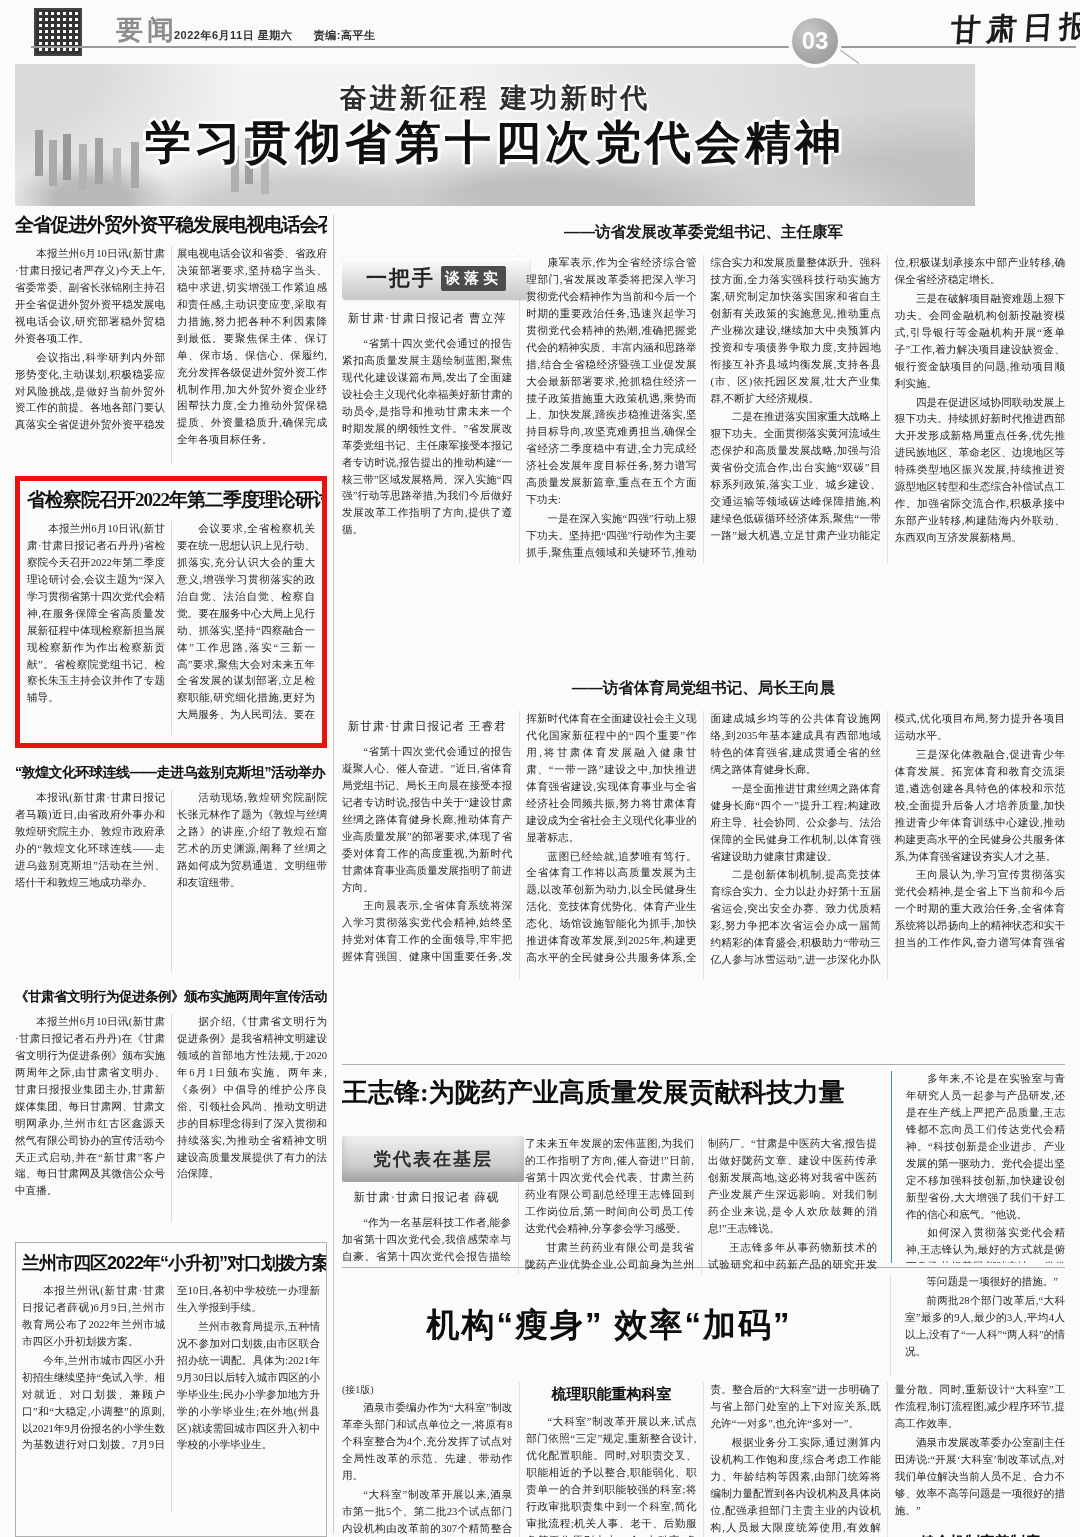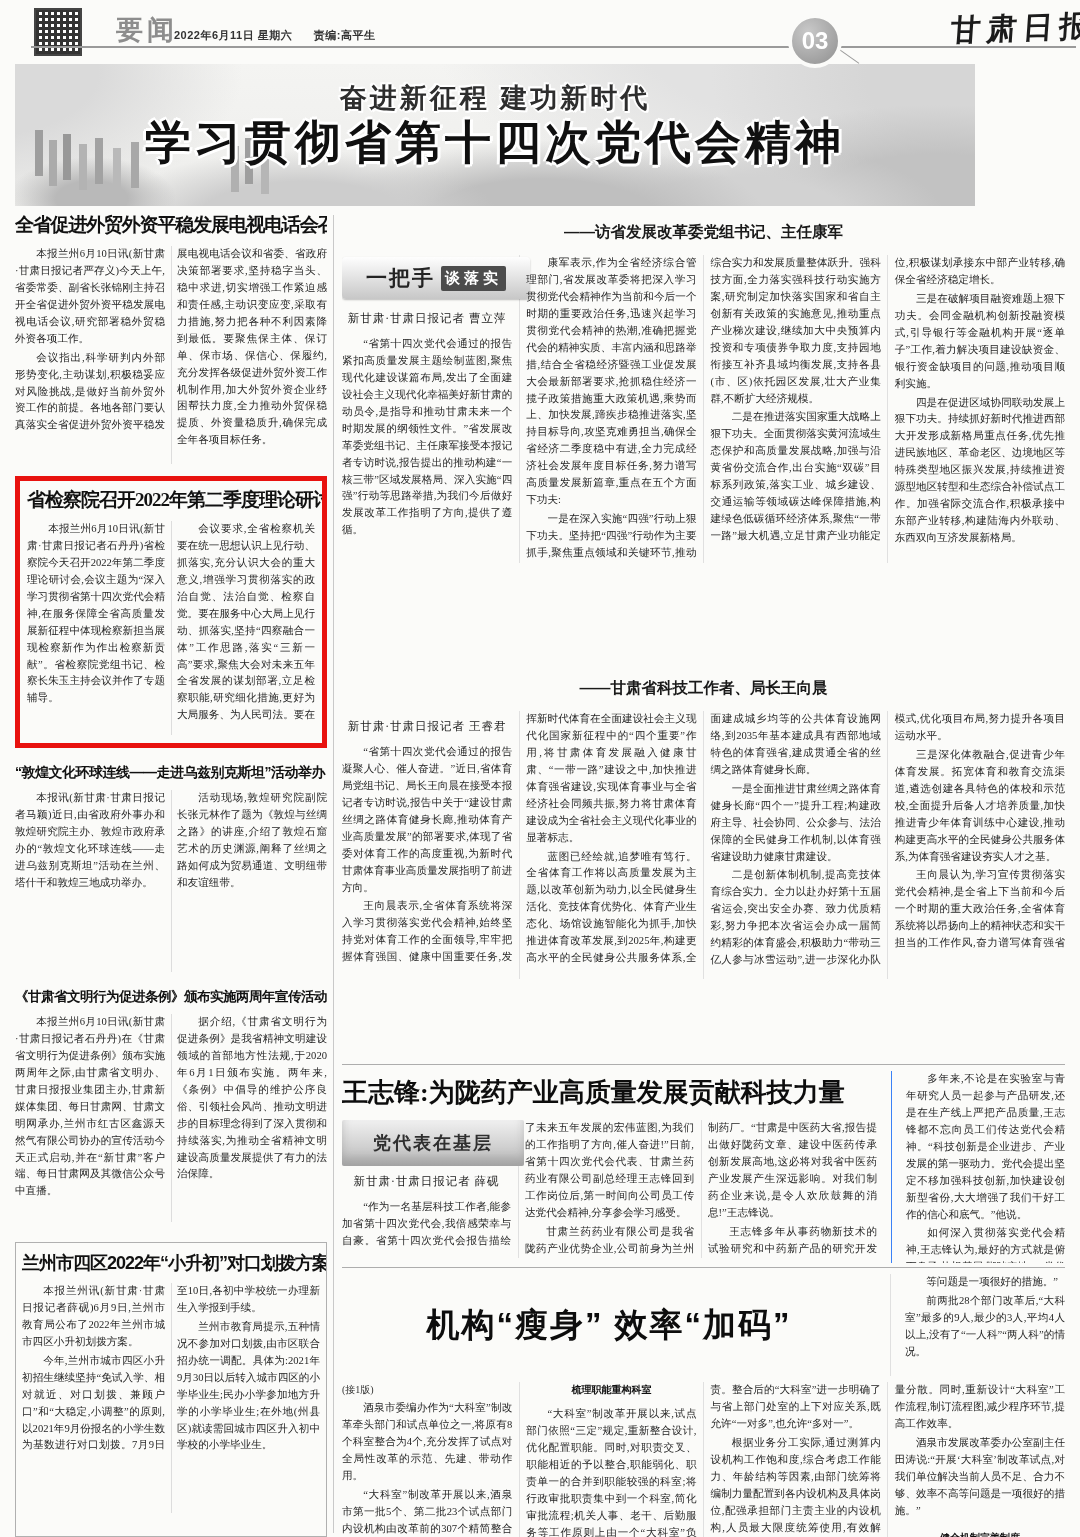--- a/index.html
+++ b/index.html
@@ -46,21 +46,21 @@
   .banner-kicker{position:absolute;left:0;width:100%;top:16px;text-align:center;
       font-family:"Liberation Sans",sans-serif;font-weight:bold;font-size:27px;color:#2e2e2e;
       letter-spacing:3px;text-shadow:-2px 0 #fff,2px 0 #fff,0 -2px #fff,0 2px #fff,2px 2px #fff,-2px -2px #fff;}
   .banner-title{position:absolute;left:0;width:100%;top:48px;text-align:center;
       font-family:"Liberation Sans",sans-serif;font-weight:bold;font-size:46px;color:#101010;
       letter-spacing:4px;text-shadow:-3px 0 #fff,3px 0 #fff,0 -3px #fff,0 3px #fff,2px 2px #fff,-2px -2px #fff;}
 
   
   .para{margin:0 0 2px;text-indent:2em;text-align:justify;font-size:10.6px;line-height:1.6;color:#262626;}
   .para[data-kind="h"]{text-indent:0;text-align:center;font-family:"Liberation Sans",sans-serif;
-      font-weight:bold;font-size:10px;margin:10px 0 8px;color:#111;}
+      font-weight:bold;font-size:15px;margin:10px 0 8px;color:#111;}
   .para[data-kind="note"]{text-indent:0;font-size:10px;color:#333;}
   .byline{text-align:center;font-size:11.5px;color:#222;letter-spacing:1px;margin:8px 4px 10px;white-space:nowrap;}
   .flow{display:contents;}
 
   
   .leftcol{position:absolute;left:15px;top:212px;width:312px;height:1325px;display:flex;flex-direction:column;}
   .leftcol article{overflow:hidden;}
   .lt{margin:0 0 8px;font-weight:bold;color:#111;white-space:nowrap;}
   .lbody{column-count:2;column-gap:12px;column-rule:1px solid #ddd;overflow:hidden;}
   .la1 .lt{font-size:19px;letter-spacing:-1.2px;font-family:"Liberation Sans",sans-serif;}
@@ -98,21 +98,21 @@
       letter-spacing:4px;border-radius:2px;}
   .artB{height:382px;}
   .artB .art-title{font-size:45px;letter-spacing:3px;}
   .artB .body4{height:268px;}
 
   .hdiv{height:1px;background:#adadad;margin:4px 0 6px;}
 
   .artC{display:flex;height:192px;}
   .artC .cleft{width:535px;}
   .artC .cleft .art-title{font-size:26px;letter-spacing:0;white-space:nowrap;text-align:left;
-      font-family:"Liberation Serif",serif;margin:4px 0 10px;}
+      font-family:"Liberation Serif",serif;margin:4px 0 26px;}
   .body3{column-count:3;column-gap:14px;column-rule:1px solid #e0e0e0;height:138px;overflow:hidden;}
   .label-box{width:182px;height:46px;margin:0 auto 6px;background:linear-gradient(#f0f0f0,#b9b9b9);
       display:flex;align-items:center;justify-content:center;font-weight:bold;font-size:18px;
       color:#2f2f2f;letter-spacing:2px;border-radius:2px;box-shadow:inset 0 -8px 10px rgba(120,120,120,.35);}
   .artC .cside{width:172px;margin-left:14px;padding-left:14px;border-left:1px solid #3b82f6;overflow:hidden;}
 
   .artD{height:286px;}
   .drow1{display:flex;height:102px;}
   .dhead-box{width:534px;display:flex;align-items:center;justify-content:center;}
   .dhead-box .art-title{font-size:33px;letter-spacing:2px;}
@@ -192,21 +192,21 @@
         <div class="kicker-box">
           <span class="k1">一把手</span>
           <span class="k2">谈落实</span>
         </div>
         <div class="byline">新甘肃·甘肃日报记者 曹立萍</div>
         <div class="flow"><p class="para">“省第十四次党代会通过的报告紧扣高质量发展主题绘制蓝图,聚焦现代化建设谋篇布局,发出了全面建设社会主义现代化幸福美好新甘肃的动员令,是指导和推动甘肃未来一个时期发展的纲领性文件。”省发展改革委党组书记、主任康军接受本报记者专访时说,报告提出的推动构建“一核三带”区域发展格局、深入实施“四强”行动等思路举措,为我们今后做好发展改革工作指明了方向,提供了遵循。</p><p class="para">康军表示,作为全省经济综合管理部门,省发展改革委将把深入学习贯彻党代会精神作为当前和今后一个时期的重要政治任务,迅速兴起学习贯彻党代会精神的热潮,准确把握党代会的精神实质、丰富内涵和思路举措,结合全省稳经济暨强工业促发展大会最新部署要求,抢抓稳住经济一揽子政策措施重大政策机遇,乘势而上、加快发展,蹄疾步稳推进落实,坚持目标导向,攻坚克难勇担当,确保全省经济二季度稳中有进,全力完成经济社会发展年度目标任务,努力谱写高质量发展新篇章,重点在五个方面下功夫:</p><p class="para">一是在深入实施“四强”行动上狠下功夫。坚持把“四强”行动作为主要抓手,聚焦重点领域和关键环节,推动综合实力和发展质量整体跃升。强科技方面,全力落实强科技行动实施方案,研究制定加快落实国家和省自主创新有关政策的实施意见,推动重点产业梯次建设,继续加大中央预算内投资和专项债券争取力度,支持园地衔接互补齐县域均衡发展,支持各县(市、区)依托园区发展,壮大产业集群,不断扩大经济规模。</p><p class="para">二是在推进落实国家重大战略上狠下功夫。全面贯彻落实黄河流域生态保护和高质量发展战略,加强与沿黄省份交流合作,出台实施“双碳”目标系列政策,落实工业、城乡建设、交通运输等领域碳达峰保障措施,构建绿色低碳循环经济体系,聚焦“一带一路”最大机遇,立足甘肃产业功能定位,积极谋划承接东中部产业转移,确保全省经济稳定增长。</p><p class="para">三是在破解项目融资难题上狠下功夫。会同金融机构创新投融资模式,引导银行等金融机构开展“逐单子”工作,着力解决项目建设缺资金、银行资金缺项目的问题,推动项目顺利实施。</p><p class="para">四是在促进区域协同联动发展上狠下功夫。持续抓好新时代推进西部大开发形成新格局重点任务,优先推进民族地区、革命老区、边境地区等特殊类型地区振兴发展,持续推进资源型地区转型和生态综合补偿试点工作。加强省际交流合作,积极承接中东部产业转移,构建陆海内外联动、东西双向互济发展新格局。</p></div>
       </div>
     </article>
 
     <article class="artB">
-      <div class="art-sub">——甘肃省科技工作者、局长王向晨</div>
+      <div class="art-sub">——访省体育局党组书记、局长王向晨</div>
       <div class="body4">
         <div class="byline">新甘肃·甘肃日报记者 王睿君</div>
         <div class="flow"><p class="para">“省第十四次党代会通过的报告凝聚人心、催人奋进。”近日,省体育局党组书记、局长王向晨在接受本报记者专访时说,报告中关于“建设甘肃丝绸之路体育健身长廊,推动体育产业高质量发展”的部署要求,体现了省委对体育工作的高度重视,为新时代甘肃体育事业高质量发展指明了前进方向。</p><p class="para">王向晨表示,全省体育系统将深入学习贯彻落实党代会精神,始终坚持党对体育工作的全面领导,牢牢把握体育强国、健康中国重要任务,发挥新时代体育在全面建设社会主义现代化国家新征程中的“四个重要”作用,将甘肃体育发展融入健康甘肃、“一带一路”建设之中,加快推进体育强省建设,实现体育事业与全省经济社会同频共振,努力将甘肃体育建设成为全省社会主义现代化事业的显著标志。</p><p class="para">蓝图已经绘就,追梦唯有笃行。全省体育工作将以高质量发展为主题,以改革创新为动力,以全民健身生活化、竞技体育优势化、体育产业生态化、场馆设施智能化为抓手,加快推进体育改革发展,到2025年,构建更高水平的全民健身公共服务体系,全面建成城乡均等的公共体育设施网络,到2035年基本建成具有西部地域特色的体育强省,建成贯通全省的丝绸之路体育健身长廊。</p><p class="para">一是全面推进甘肃丝绸之路体育健身长廊“四个一”提升工程;构建政府主导、社会协同、公众参与、法治保障的全民健身工作机制,以体育强省建设助力健康甘肃建设。</p><p class="para">二是创新体制机制,提高竞技体育综合实力。全力以赴办好第十五届省运会,突出安全办赛、致力优质精彩,努力争把本次省运会办成一届简约精彩的体育盛会,积极助力“带动三亿人参与冰雪运动”,进一步深化办队模式,优化项目布局,努力提升各项目运动水平。</p><p class="para">三是深化体教融合,促进青少年体育发展。拓宽体育和教育交流渠道,遴选创建各具特色的体校和示范校,全面提升后备人才培养质量,加快推进青少年体育训练中心建设,推动构建更高水平的全民健身公共服务体系,为体育强省建设夯实人才之基。</p><p class="para">王向晨认为,学习宣传贯彻落实党代会精神,是全省上下当前和今后一个时期的重大政治任务,全省体育系统将以昂扬向上的精神状态和实干担当的工作作风,奋力谱写体育强省建设新篇章,为建设幸福美好新甘肃贡献体育力量。</p></div>
       </div>
     </article>
 
     <div class="hdiv"></div>
 
     <article class="artC">
       <div class="cleft">

